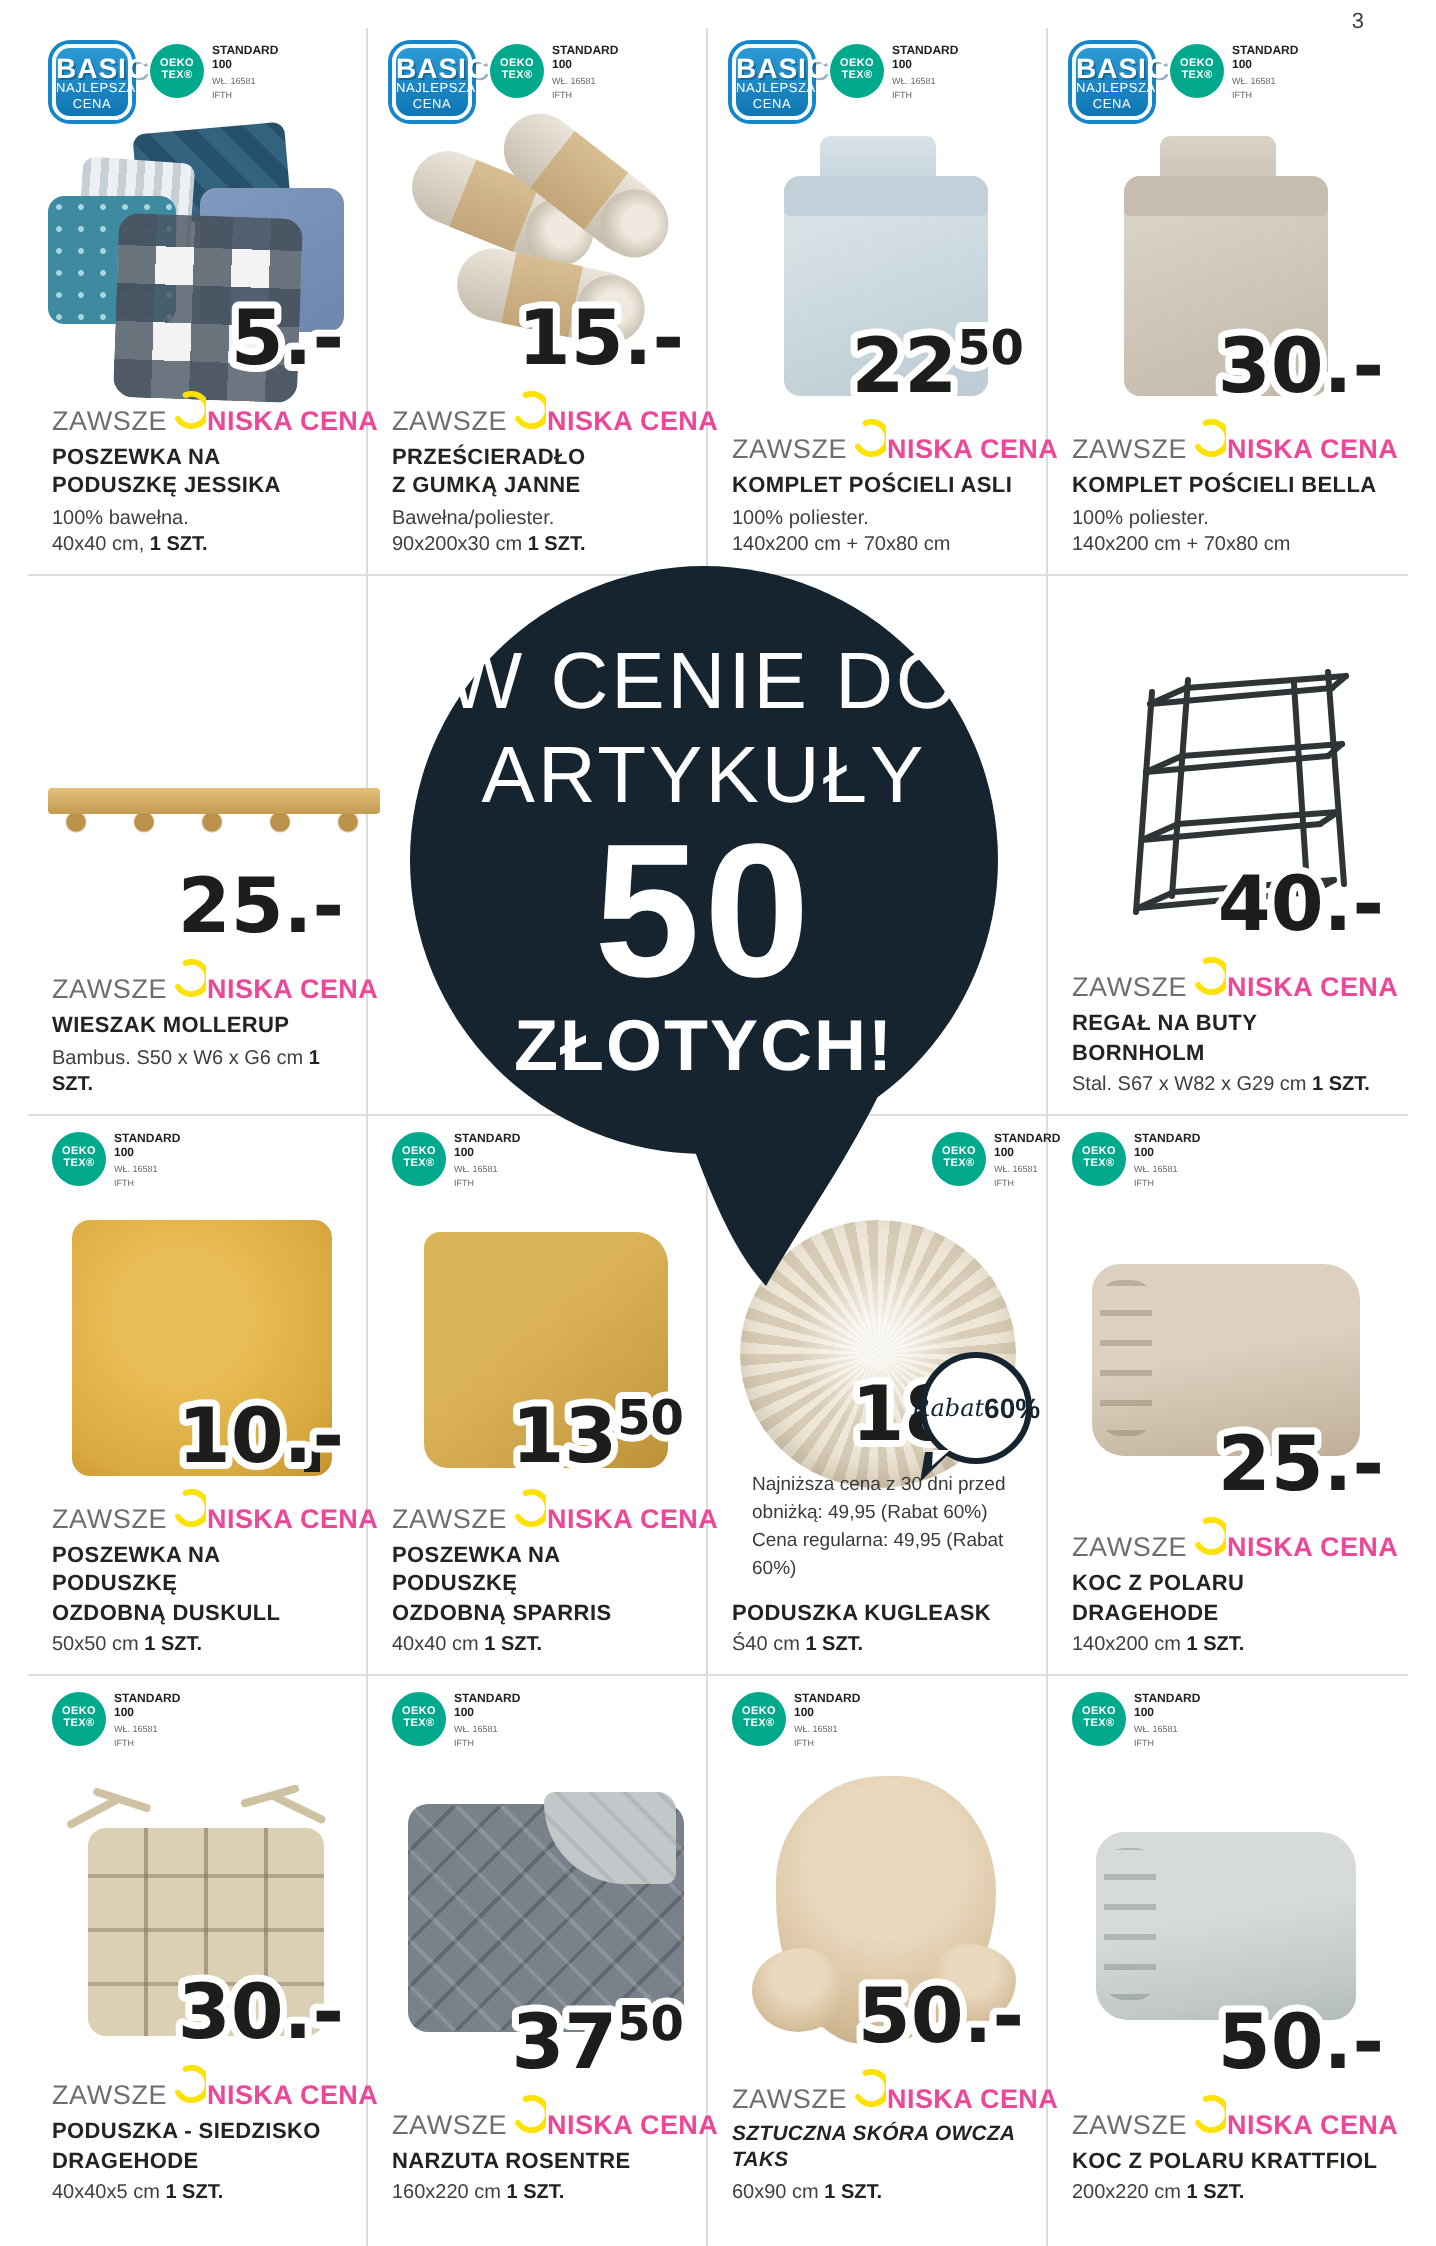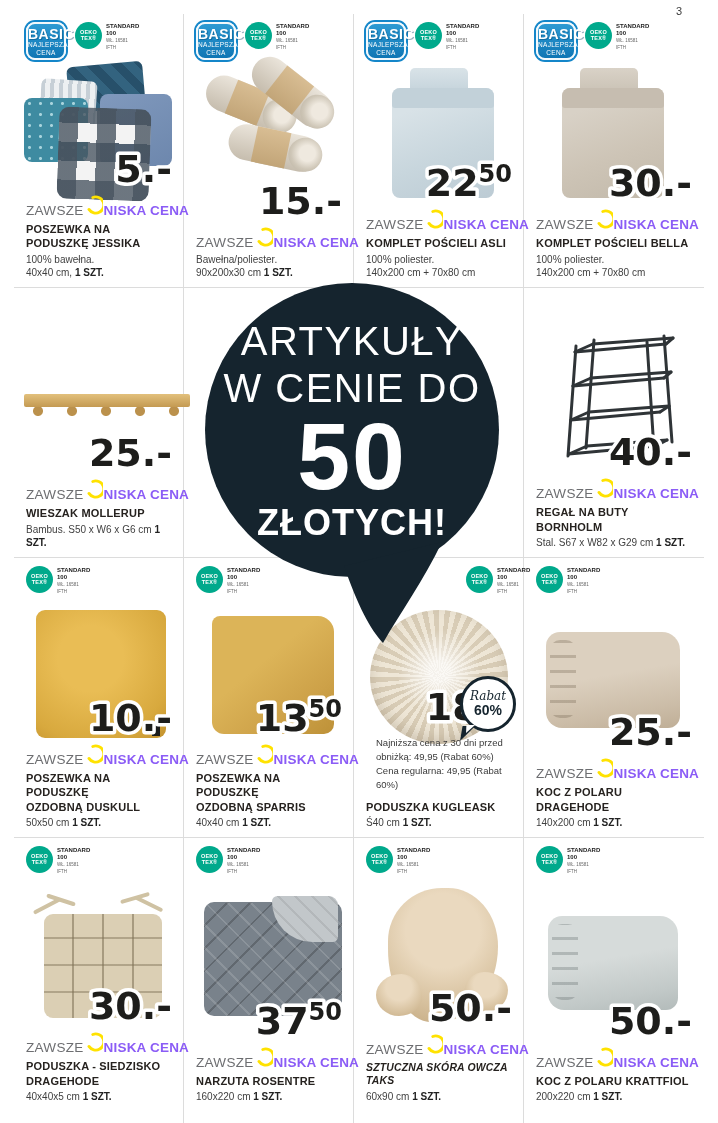--- a/index.html
+++ b/index.html
@@ -121,32 +121,32 @@
   
   .cb{position:absolute;left:12px;right:8px;bottom:8px;z-index:2;}
   .rlast .cb{bottom:20px;}
   .price{display:block;width:150px;height:54px;margin:-50px 0 0 auto;overflow:visible;position:relative;z-index:3;}
   .price text{font-family:"DejaVu Sans","Liberation Sans",sans-serif;font-size:38px;font-weight:bold;
      fill:#1d1d1b;stroke:#fff;stroke-width:7px;stroke-linejoin:round;stroke-linecap:round;paint-order:stroke;}
   .price .sup{font-size:24px;}
   .anc{display:flex;align-items:flex-end;height:24px;margin-bottom:3px;}
   .anc-g{font-size:13.5px;color:#6d6e71;letter-spacing:.3px;}
   .anc-s{width:17px;height:24px;margin:0 1px 0 2px;flex:none;}
-  .anc-b{font-size:13.5px;font-weight:bold;color:#8b5cf6;letter-spacing:.2px;white-space:nowrap;}
+  .anc-b{font-size:13.5px;font-weight:bold;color:#ec4899;letter-spacing:.2px;white-space:nowrap;}
   .title{margin-top:4px;font-weight:bold;font-size:11px;color:#26221f;letter-spacing:.2px;line-height:1.3;}
   .tl{display:block;}
   .desc{margin-top:2px;font-size:10px;color:#3f3f3f;line-height:1.32;}
   .dl{display:block;}
   .desc b{color:#222;}
   .promo{margin:4px 0 8px;padding-left:10px;font-size:9.5px;color:#3a3a3a;line-height:1.45;}
   .pl{display:block;}
 
   
   .rabat{position:absolute;right:-2px;top:68px;width:50px;height:50px;background:#fff;border:3px solid #15242e;
-     border-radius:50%;display:flex;flex-direction:column;align-items:center;justify-content:center;z-index:4;}
+     border-radius:50%;display:flex;flex-direction:row;align-items:center;justify-content:center;z-index:4;}
   .rabat::after{content:"";position:absolute;left:-3px;bottom:-12px;width:17px;height:15px;background:#15242e;
      clip-path:polygon(0 100%,90% 0,15% 0);}
   .rabat::before{content:"";position:absolute;left:3px;bottom:-4px;width:9px;height:8px;background:#fff;z-index:1;
      clip-path:polygon(0 100%,100% 0,5% 0);}
   .rw{font-family:"DejaVu Serif","Liberation Serif",serif;font-style:italic;font-size:12px;color:#15242e;line-height:1;}
   .rv{font-weight:bold;font-size:14px;color:#15242e;line-height:1.15;}
 
   
   .bubble{position:absolute;left:-4px;top:-8px;width:344px;height:372px;z-index:6;pointer-events:none;}
   .bub-svg{position:absolute;left:0;top:0;width:344px;height:372px;fill:#15242e;}
@@ -241,20 +241,24 @@
         <svg class="price" viewBox="0 0 150 54">
             <text x="146" y="42" text-anchor="end"><tspan>15</tspan><tspan class="sup" dy="-14"></tspan><tspan>.-</tspan></text>
           </svg>
         <div class="anc">
           <span class="anc-g">ZAWSZE</span>
           <svg class="anc-s" viewBox="0 0 20 26">
               <path d="M8 3 A9.5 9.5 0 1 1 3.5 17" fill="none" stroke="#ffe200" stroke-width="3.4" stroke-linecap="round"></path>
             </svg>
           <span class="anc-b">NISKA CENA</span>
         </div>
+        <div class="title">
+          <span class="tl">PRZEŚCIERADŁO</span>
+            <span class="tl">Z GUMKĄ JANNE</span>
+        </div>
         <div class="desc">
           <span class="dl">Bawełna/poliester.</span>
           <span class="dl"><span>90x200x30 cm </span><b>1 SZT.</b></span>
         </div>
       </div>
     </div>
 
     <div class="cell">
       <div class="badges">
         <div class="bb">
@@ -370,22 +374,22 @@
       </div>
     </div>
 
     <div class="cell span2">
       <div class="bubble">
         <svg class="bub-svg" viewBox="0 0 344 372">
           <circle cx="172" cy="150" r="147"></circle>
           <path d="M164 286 C178 326 190 349 203 363 C220 333 244 300 262 262 Z"></path>
         </svg>
         <div class="bub-text">
+          <div class="b1">W CENIE DO</div>
           <div class="b1">ARTYKUŁY</div>
-          <div class="b1">W CENIE DO</div>
           <div class="b2">50</div>
           <div class="b3">ZŁOTYCH!</div>
         </div>
       </div>
     </div>
 
     <div class="cell clast cell-plain">
       <div class="art art-bornholm">
         <svg class="rack" viewBox="0 0 150 140">
           <g stroke="#2f3437" stroke-width="3" fill="none" stroke-linecap="round">

